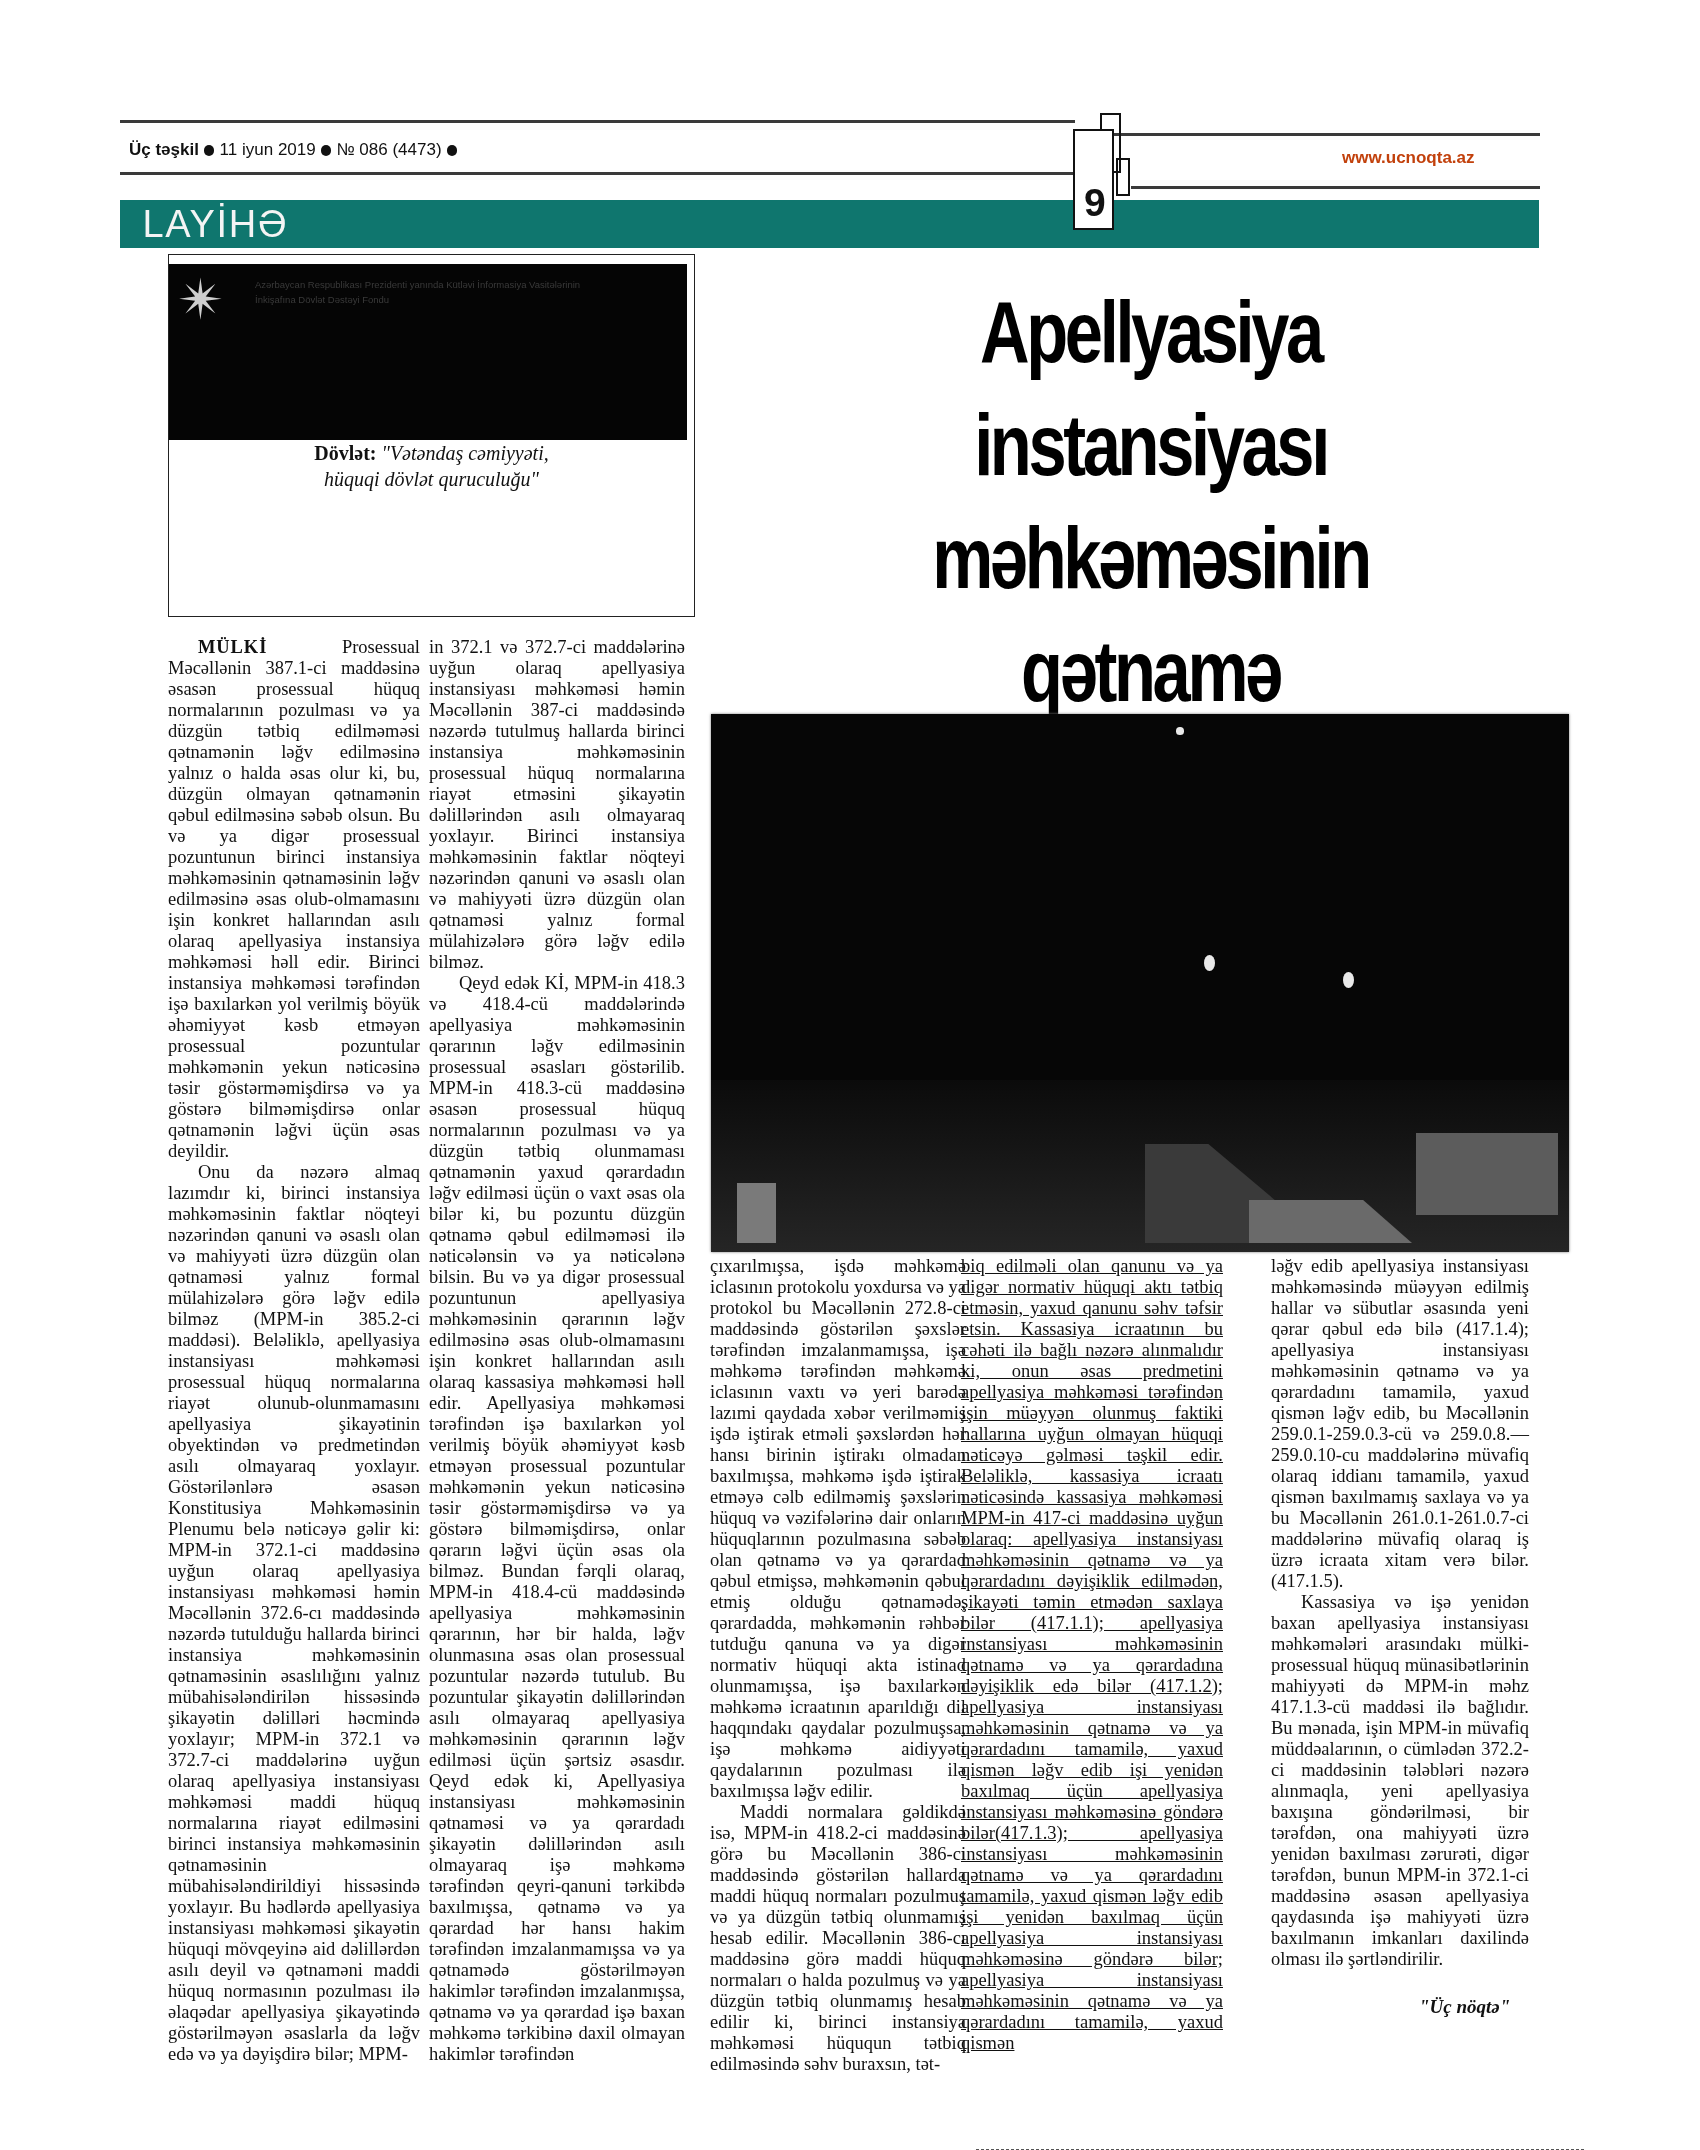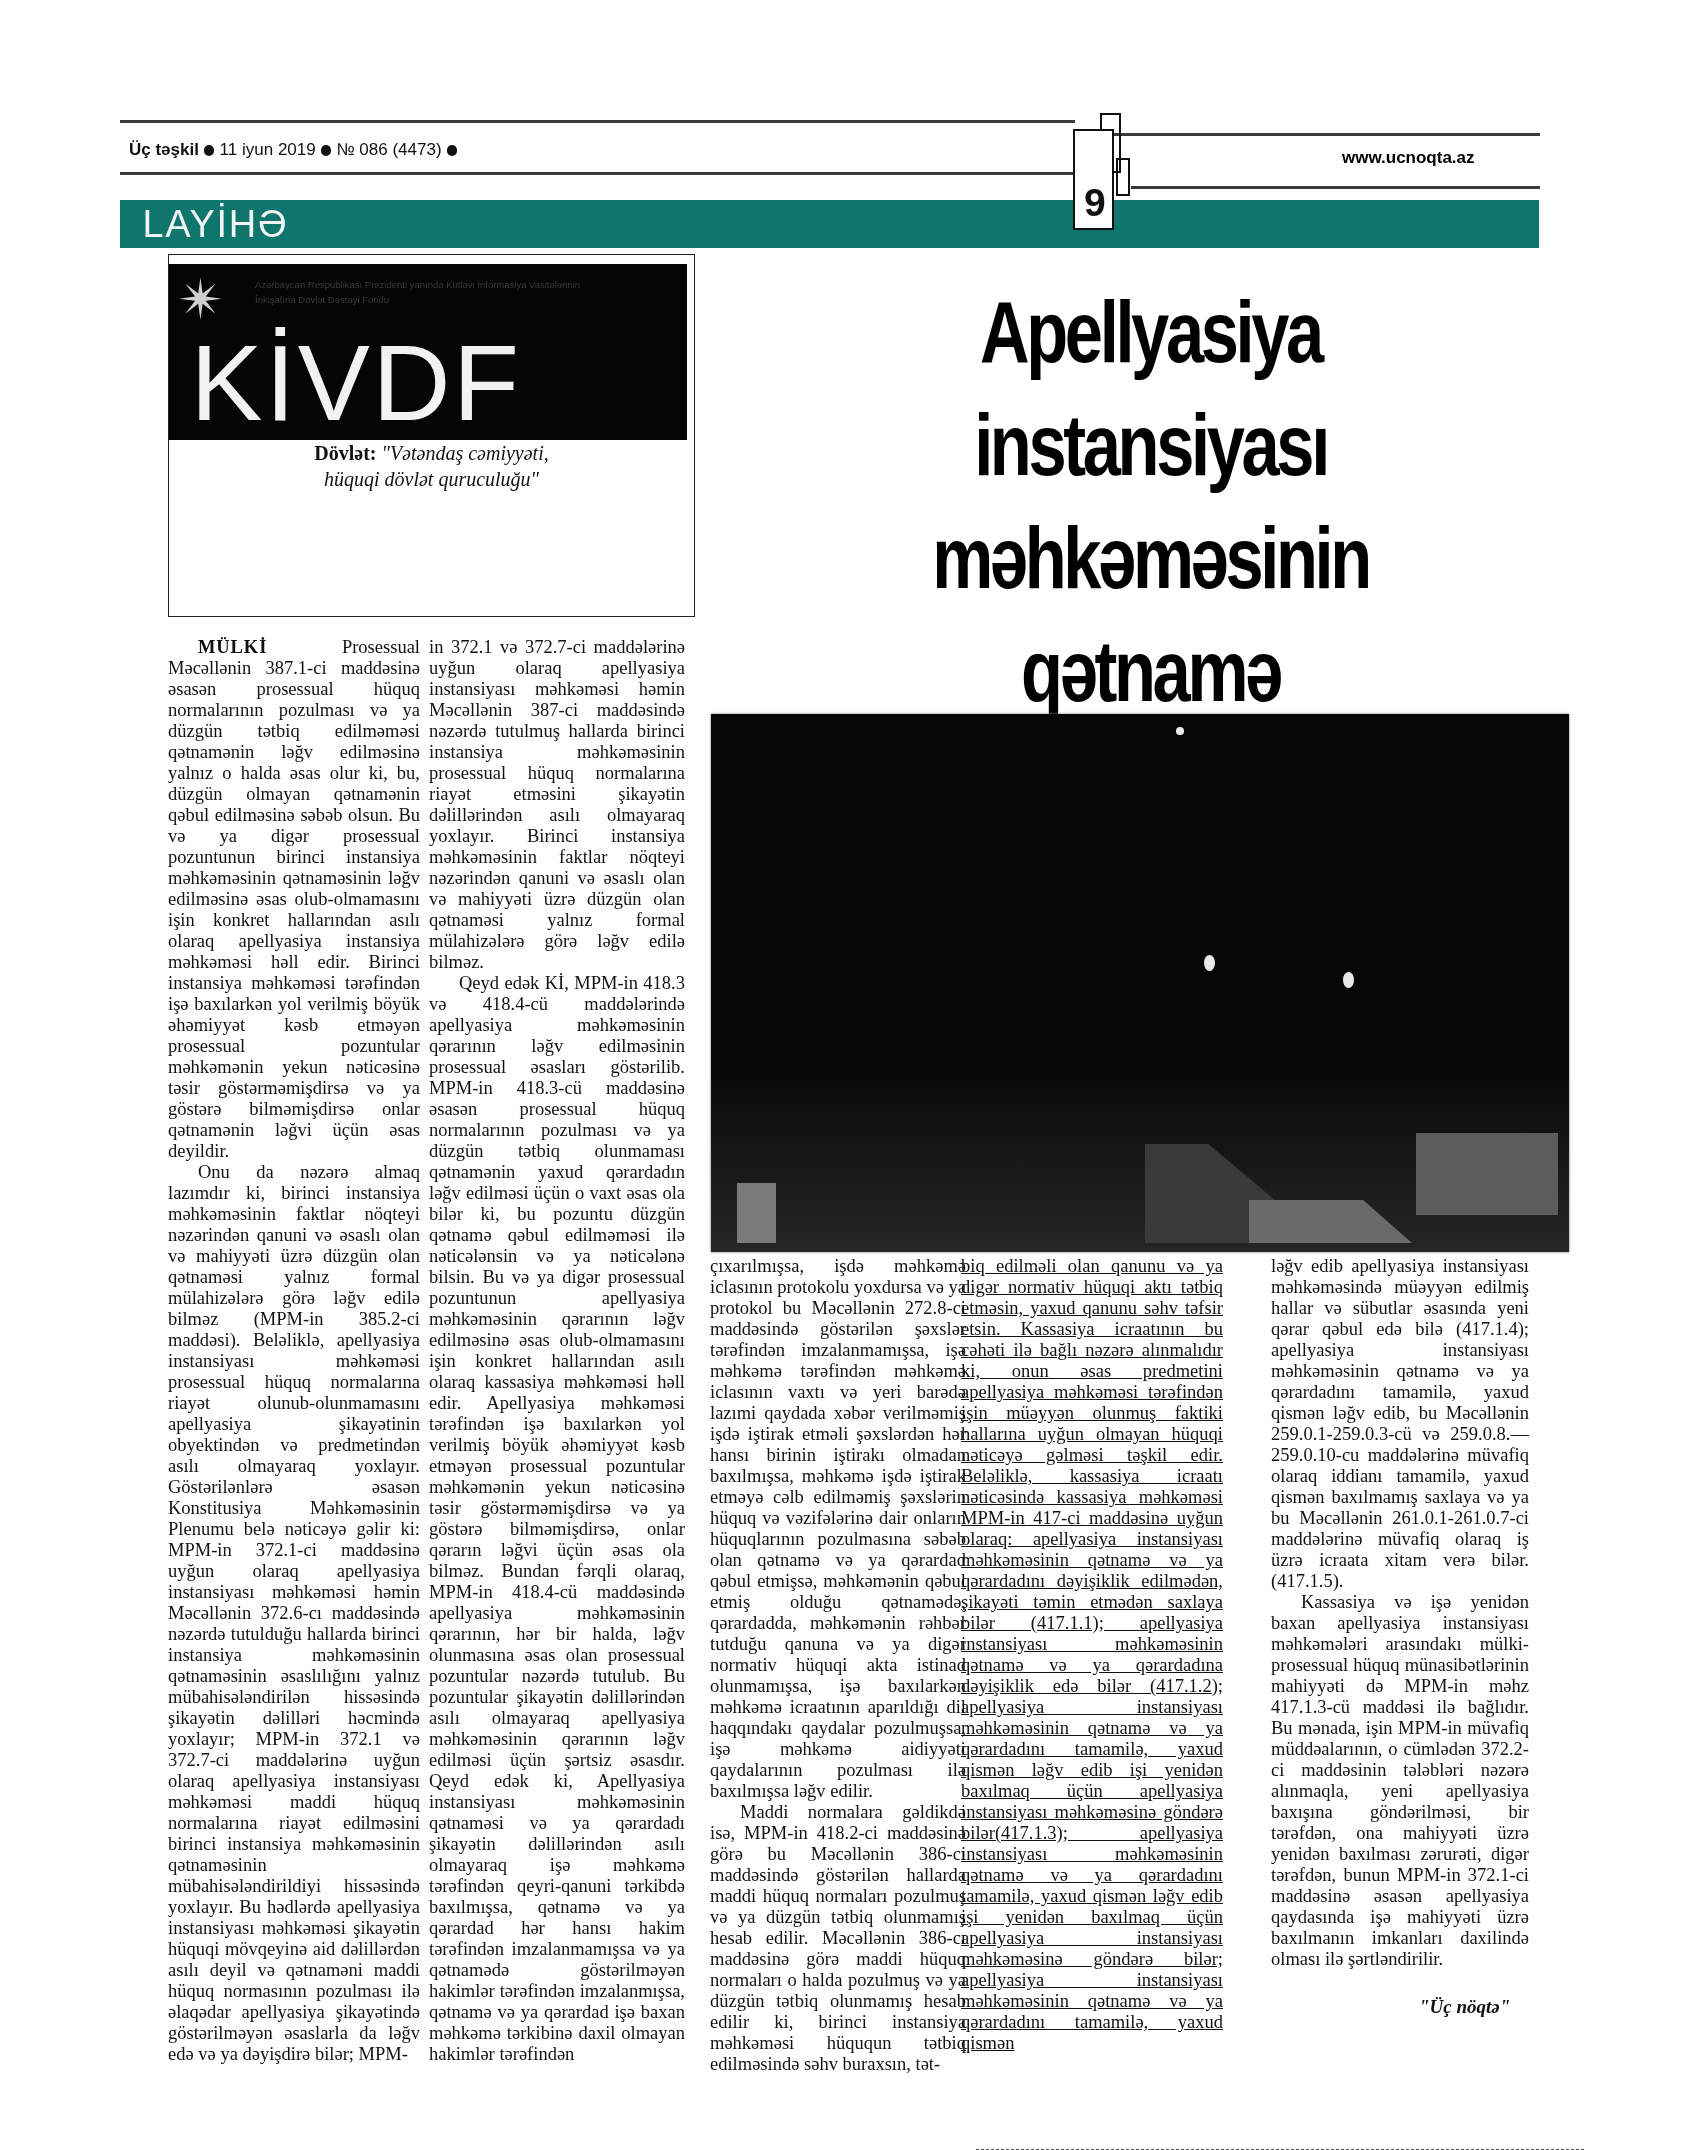--- a/index.html
+++ b/index.html
@@ -1,21 +1,21 @@
 <!DOCTYPE html>
 <html style="font-size:6.9px"><head>
 <meta charset="utf-8">
 <style>
   html, body { margin:0; padding:0; background:#ffffff; }
   body { width:1700px; height:2318px; position:relative; overflow:hidden; color:#111; font-family:"Liberation Serif", serif; }
   .rule { position:absolute; height:2.6px; background:#3a3a3a; }
   .hdr-text { position:absolute; left:129px; top:140px; font-family:"Liberation Sans", sans-serif; font-size:17px; font-weight:bold; color:#111; white-space:nowrap; }
   .hdr-text .dot { display:inline-block; width:10.3px; height:10.3px; border-radius:50%; background:#111; margin:0 5.2px; vertical-align:middle; }
   .hdr-text .light { font-weight:normal; }
-  .site { position:absolute; left:1342px; top:148px; font-family:"Liberation Sans", sans-serif; font-weight:bold; font-size:17px; color:#000000; }
+  .site { position:absolute; left:1342px; top:148px; font-family:"Liberation Sans", sans-serif; font-weight:bold; font-size:17px; color:#c2410c; }
   .banner { position:absolute; left:120px; top:200px; width:1419px; height:48px; background:#0f766e; }
   .banner-label { position:absolute; left:22.4px; top:3.4px; font-family:"Liberation Sans", sans-serif; color:#f4f4f4; font-size:38px; letter-spacing:1.7px; }
   .page-num-box { position:absolute; left:1073px; top:129px; width:37px; height:97px; border:2.6px solid #111; background:#fff; }
   .page-num { position:absolute; left:1084px; top:181px; font-family:"Liberation Sans", sans-serif; font-weight:bold; font-size:39px; color:#111; }
   .sq { position:absolute; border:2.6px solid #111; }
   .kivdf-box { position:absolute; left:168px; top:254px; width:525px; height:361px; border:1.7px solid #222; background:#fff; }
   .kivdf-black { position:absolute; left:0; top:8.6px; width:518px; height:176px; background:#050505; }
   .kivdf-star { position:absolute; left:8.6px; top:8.6px; font-size:56px; color:#cfcfcf; line-height:1; }
   .kivdf-small { position:absolute; left:86px; top:13px; width:361px; font-family:"Liberation Sans", sans-serif; font-size:9.5px; color:#3a3a3a; line-height:15.5px; text-align:left; }
   .kivdf-logo { position:absolute; left:21.5px; top:65px; font-family:"Liberation Sans", sans-serif; font-size:108px; color:#f2f2f2; letter-spacing:2.6px; line-height:1; }
@@ -52,21 +52,20 @@
 
 <div class="sq" style="left:1100px;top:113px;width:17px;height:56px;"></div>
 <div class="sq" style="left:1116px;top:158px;width:10.3px;height:34px;"></div>
 <div class="page-num-box"></div>
 <div class="page-num">9</div>
 
 <div class="kivdf-box">
   <div class="kivdf-black">
     <div class="kivdf-star">✴</div>
     <div class="kivdf-small">Azərbaycan Respublikası Prezidenti yanında Kütləvi İnformasiya Vasitələrinin İnkişafına Dövlət Dəstəyi Fondu</div>
-    <div class="kivdf-logo">KİVDF</div>
   </div>
   <div class="topic">
     <b>Dövlət:</b>
     <i>"Vətəndaş cəmiyyəti,</i><br>
     <i>hüquqi dövlət quruculuğu"</i>
   </div>
 </div>
 
 <div class="headline">
   <div>Apellyasiya instansiyası</div>

